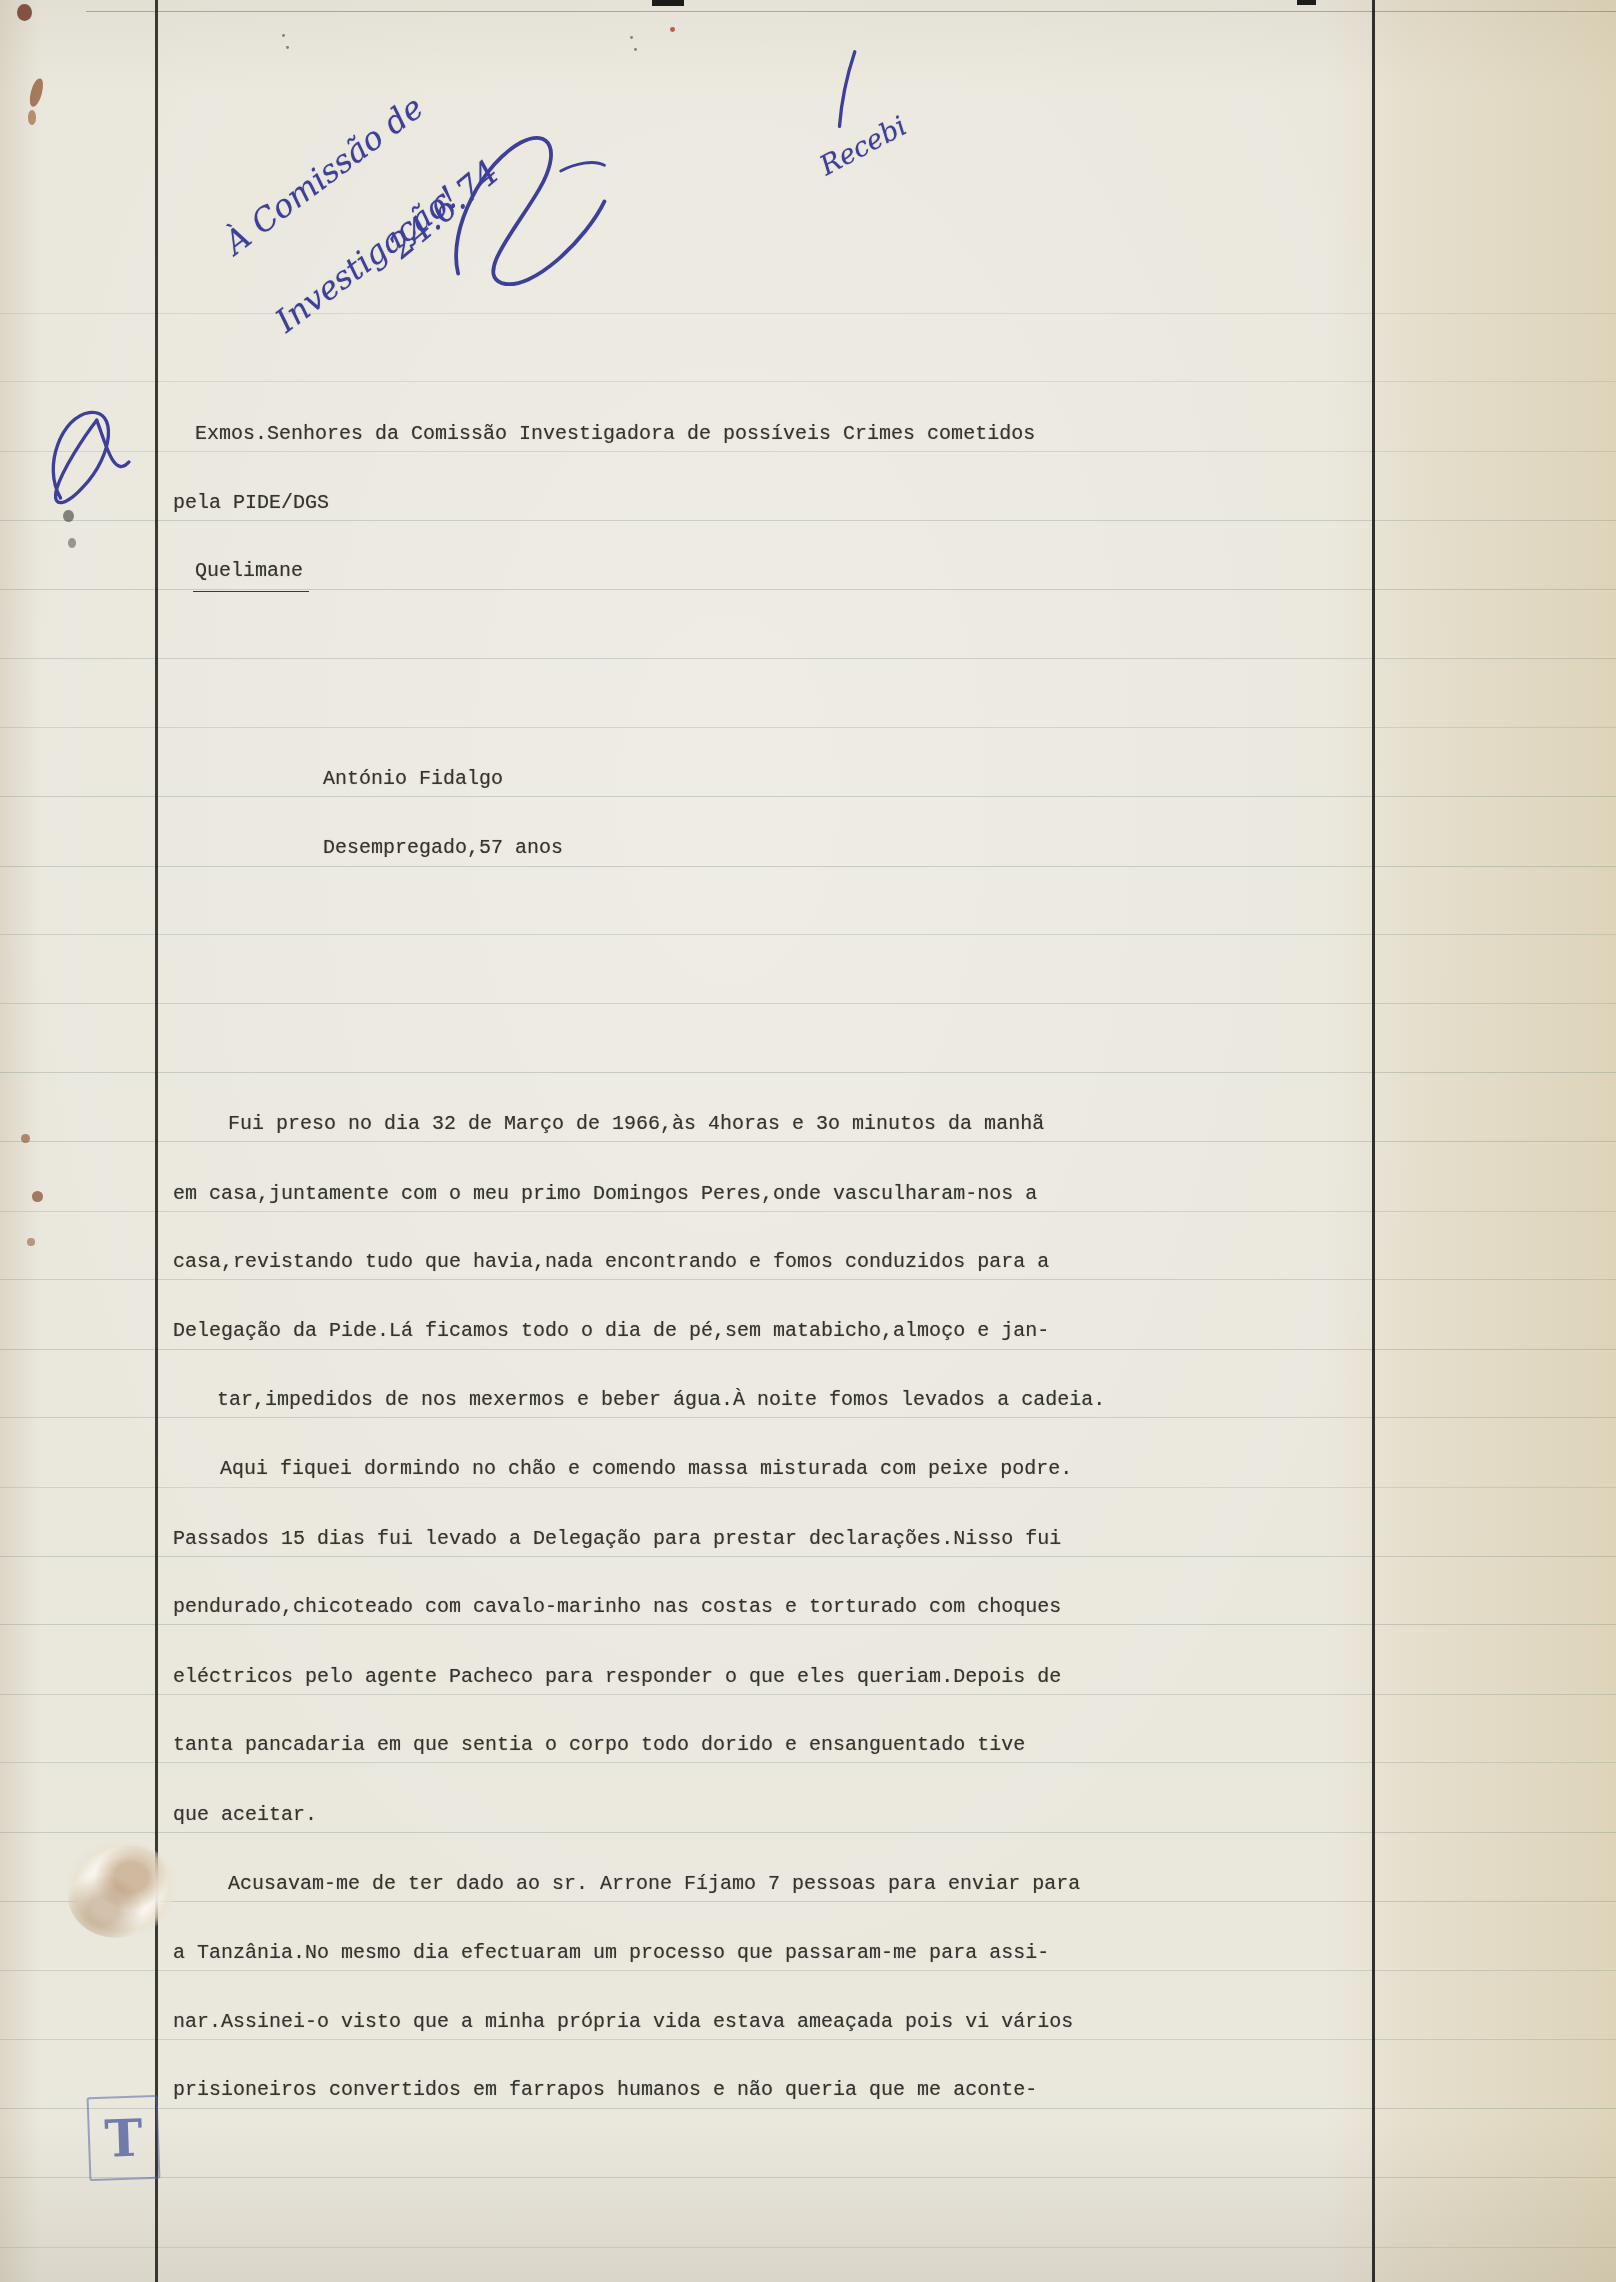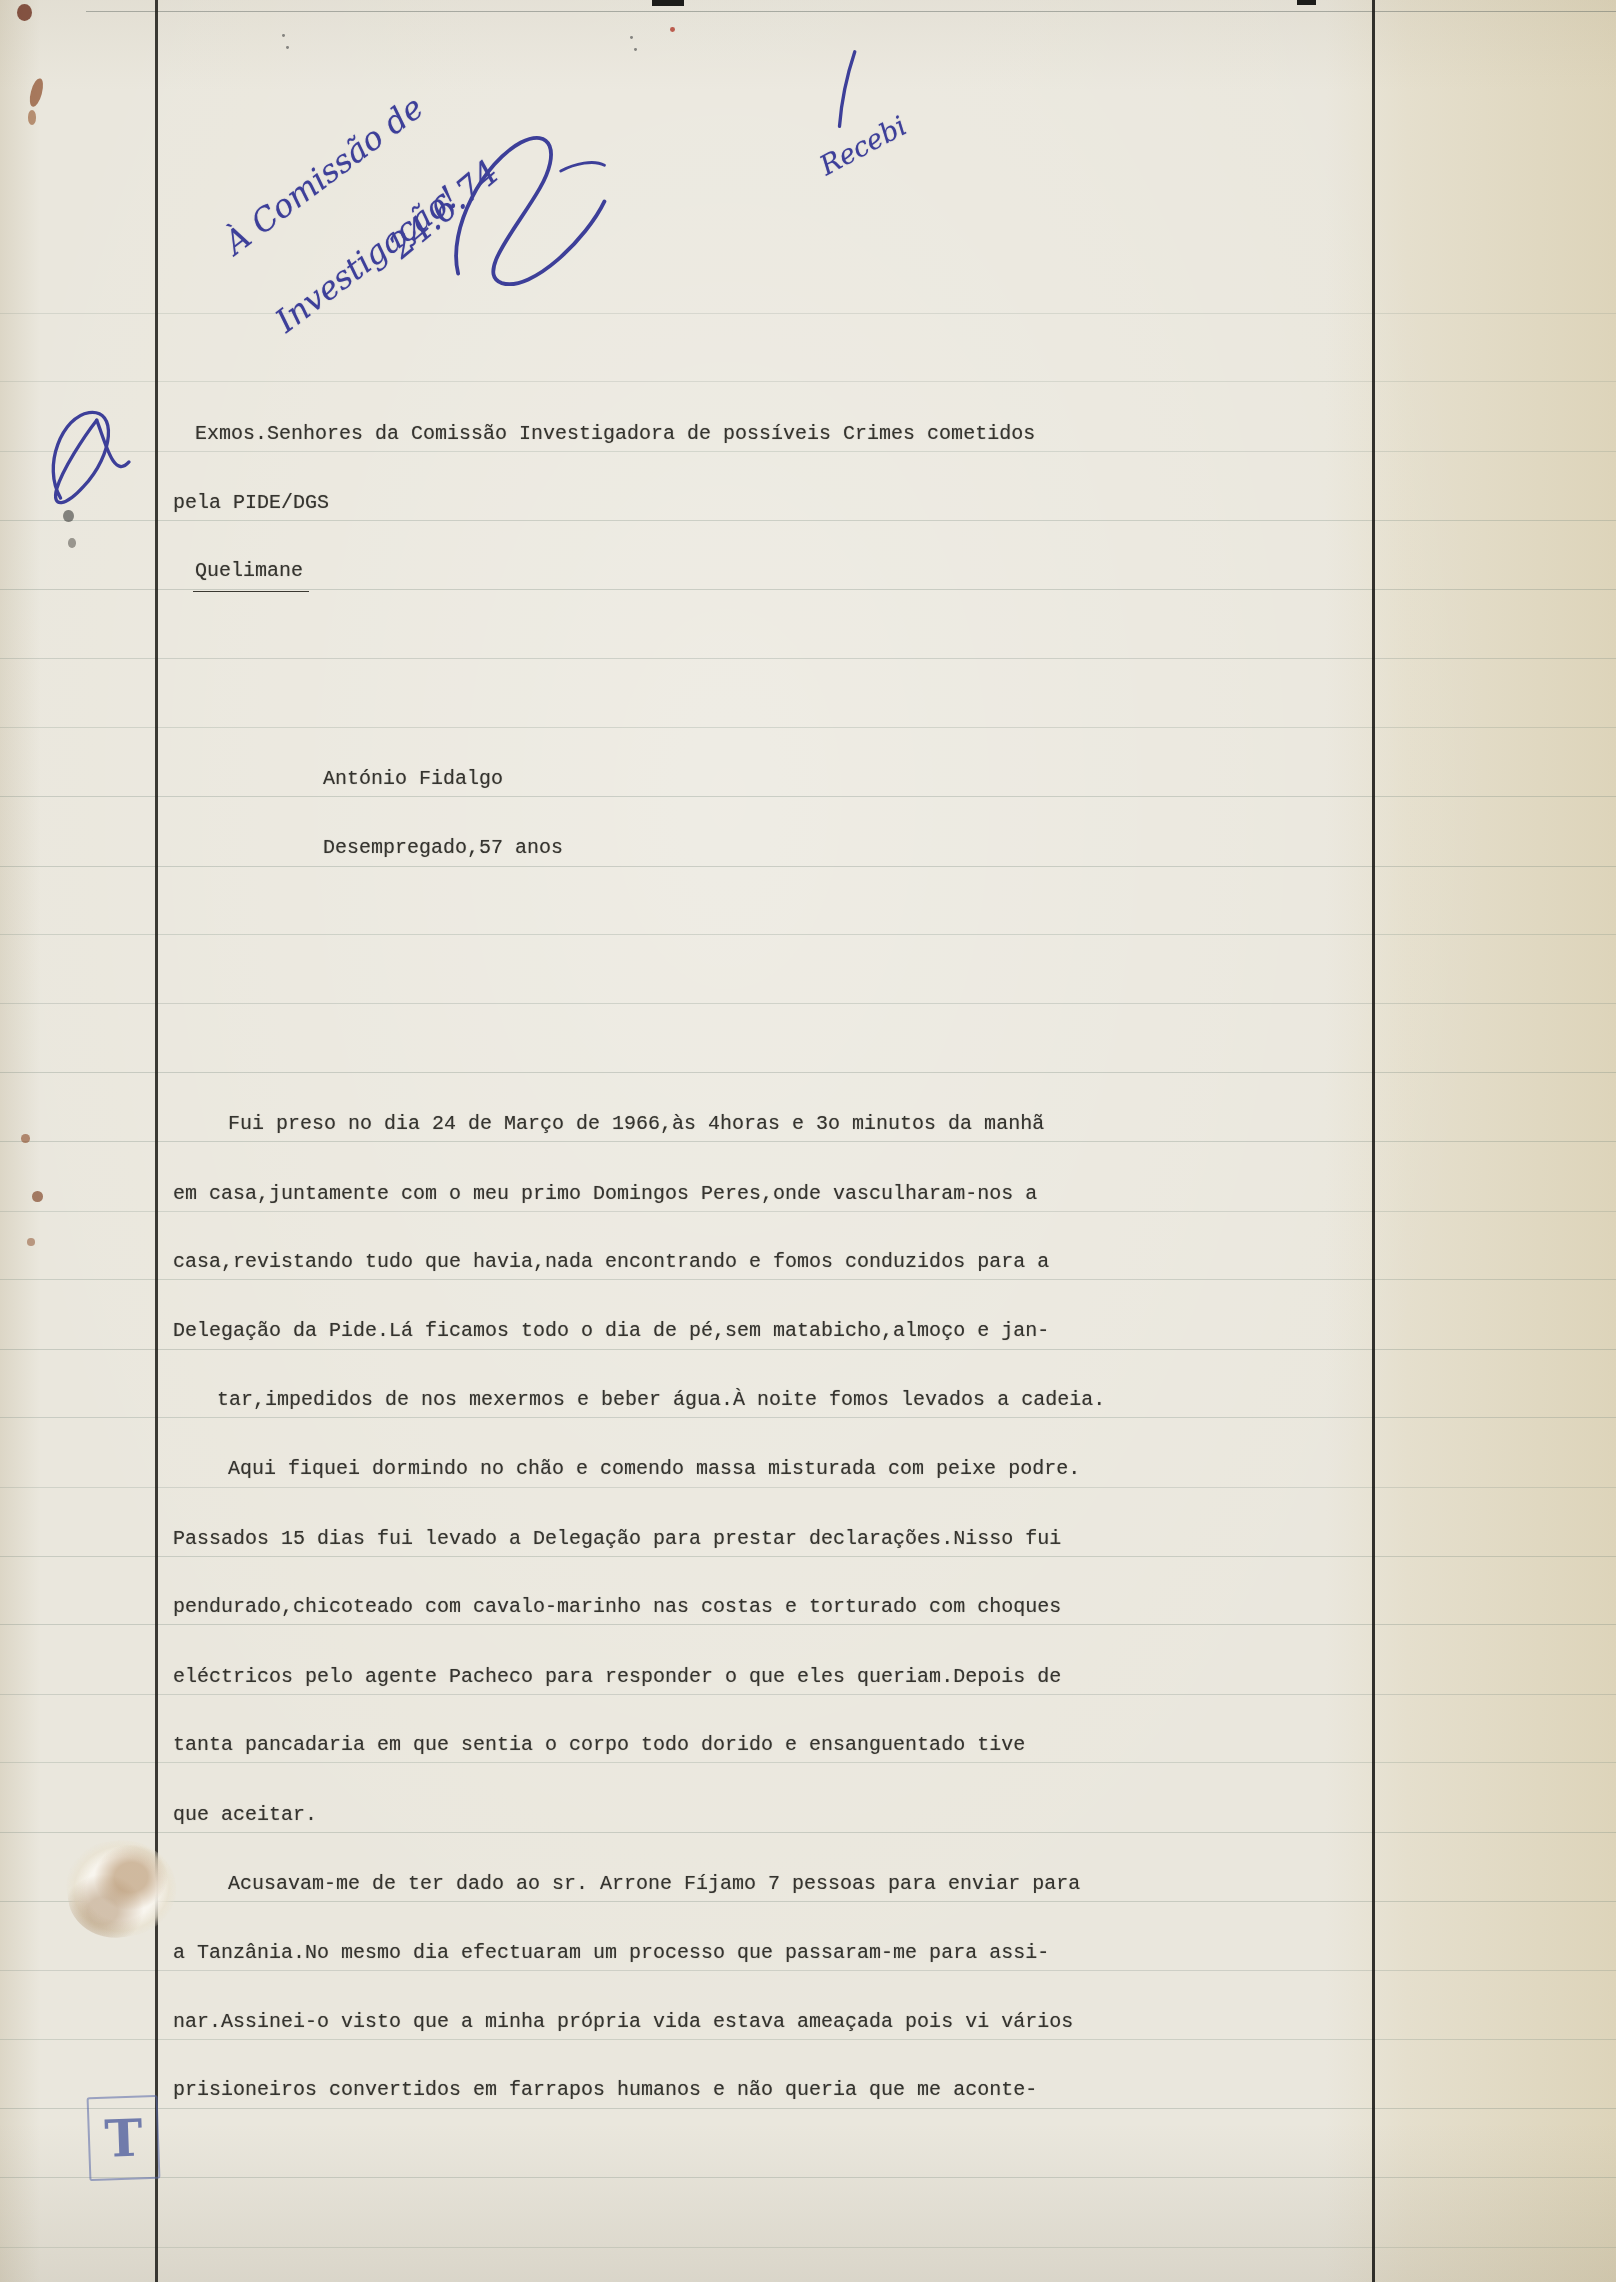--- a/index.html
+++ b/index.html
@@ -92,26 +92,26 @@
   <div class="vrule right"></div>
 
   <div class="typed" style="left:195px;top:417px;">Exmos.Senhores da Comissão Investigadora de possíveis Crimes cometidos</div>
   <div class="typed" style="left:173px;top:486px;">pela PIDE/DGS</div>
   <div class="typed u" style="left:195px;top:554px;">Quelimane</div>
 
   <div class="typed" style="left:323px;top:762px;">António Fidalgo</div>
   <div class="typed" style="left:323px;top:831px;">Desempregado,57 anos</div>
 
   <div id="body-lines">
-      <div class="typed" style="left: 228px; top: 1107px;">Fui preso no dia 24 de Março de 1966,às 4horas e 3o minutos da manhã</div>
+      <div class="typed" style="left: 228px; top: 1107px;">Fui preso no dia 32 de Março de 1966,às 4horas e 3o minutos da manhã</div>
       <div class="typed" style="left: 173px; top: 1177px;">em casa,juntamente com o meu primo Domingos Peres,onde vasculharam-nos a</div>
       <div class="typed" style="left: 173px; top: 1245px;">casa,revistando tudo que havia,nada encontrando e fomos conduzidos para a</div>
       <div class="typed" style="left: 173px; top: 1314px;">Delegação da Pide.Lá ficamos todo o dia de pé,sem matabicho,almoço e jan-</div>
       <div class="typed" style="left: 173px; top: 1383px; margin-left: 44px;">tar,impedidos de nos mexermos e beber água.À noite fomos levados a cadeia.</div>
-      <div class="typed" style="left: 228px; top: 1452px;">Aqui fiquei dormindo no chão e comendo massa misturada com peixe podre.</div>
+      <div class="typed" style="left: 220px; top: 1452px;">Aqui fiquei dormindo no chão e comendo massa misturada com peixe podre.</div>
       <div class="typed" style="left: 173px; top: 1522px;">Passados 15 dias fui levado a Delegação para prestar declarações.Nisso fui</div>
       <div class="typed" style="left: 173px; top: 1590px;">pendurado,chicoteado com cavalo-marinho nas costas e torturado com choques</div>
       <div class="typed" style="left: 173px; top: 1660px;">eléctricos pelo agente Pacheco para responder o que eles queriam.Depois de</div>
       <div class="typed" style="left: 173px; top: 1728px;">tanta pancadaria em que sentia o corpo todo dorido e ensanguentado tive</div>
       <div class="typed" style="left: 173px; top: 1798px;">que aceitar.</div>
       <div class="typed" style="left: 228px; top: 1867px;">Acusavam-me de ter dado ao sr. Arrone Fíjamo 7 pessoas para enviar para</div>
       <div class="typed" style="left: 173px; top: 1936px;">a Tanzânia.No mesmo dia efectuaram um processo que passaram-me para assi-</div>
       <div class="typed" style="left: 173px; top: 2005px;">nar.Assinei-o visto que a minha própria vida estava ameaçada pois vi vários</div>
       <div class="typed" style="left: 173px; top: 2073px;">prisioneiros convertidos em farrapos humanos e não queria que me aconte-</div>
     </div>

